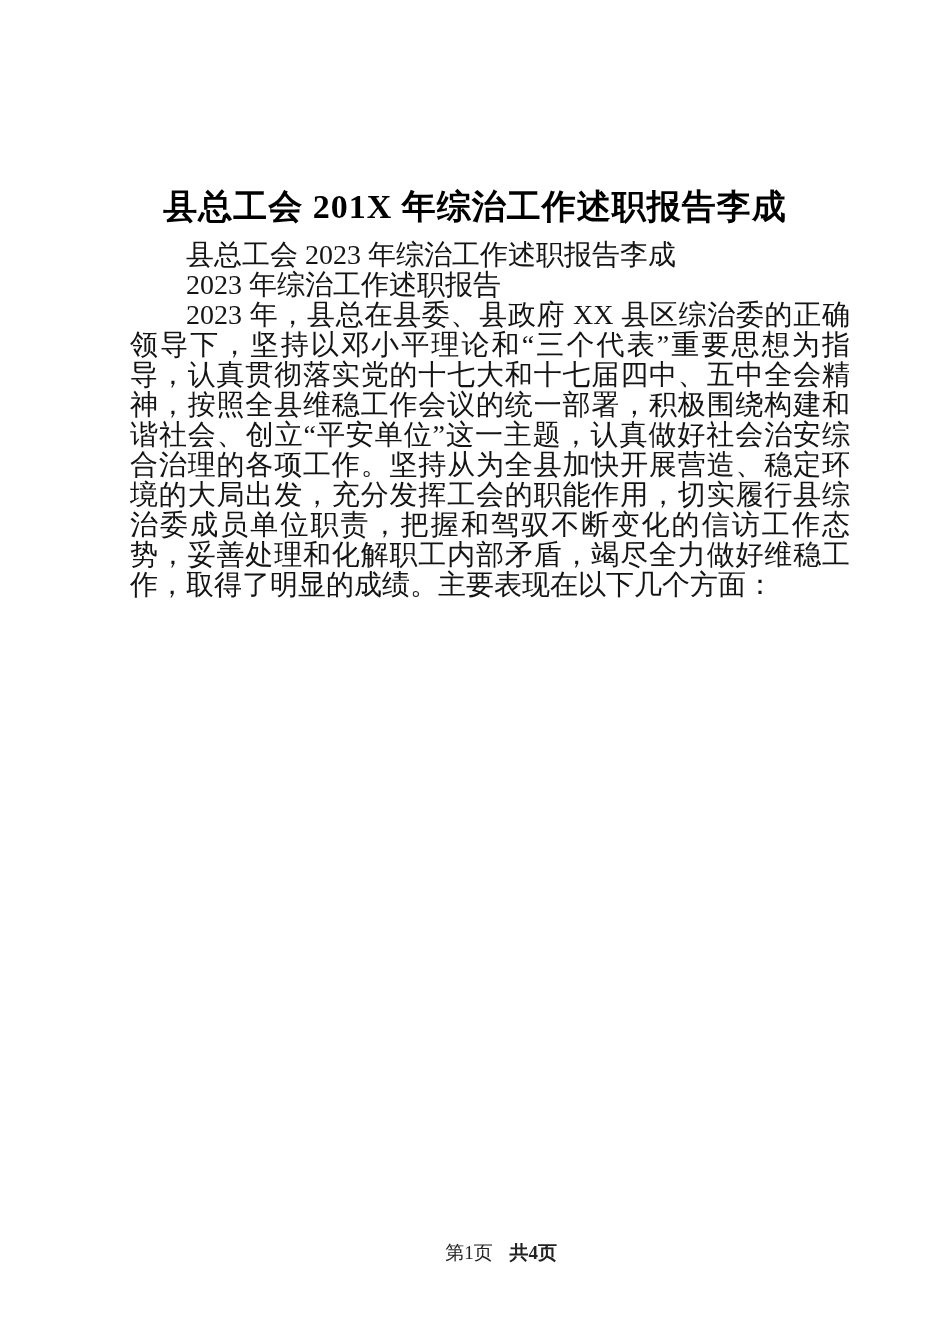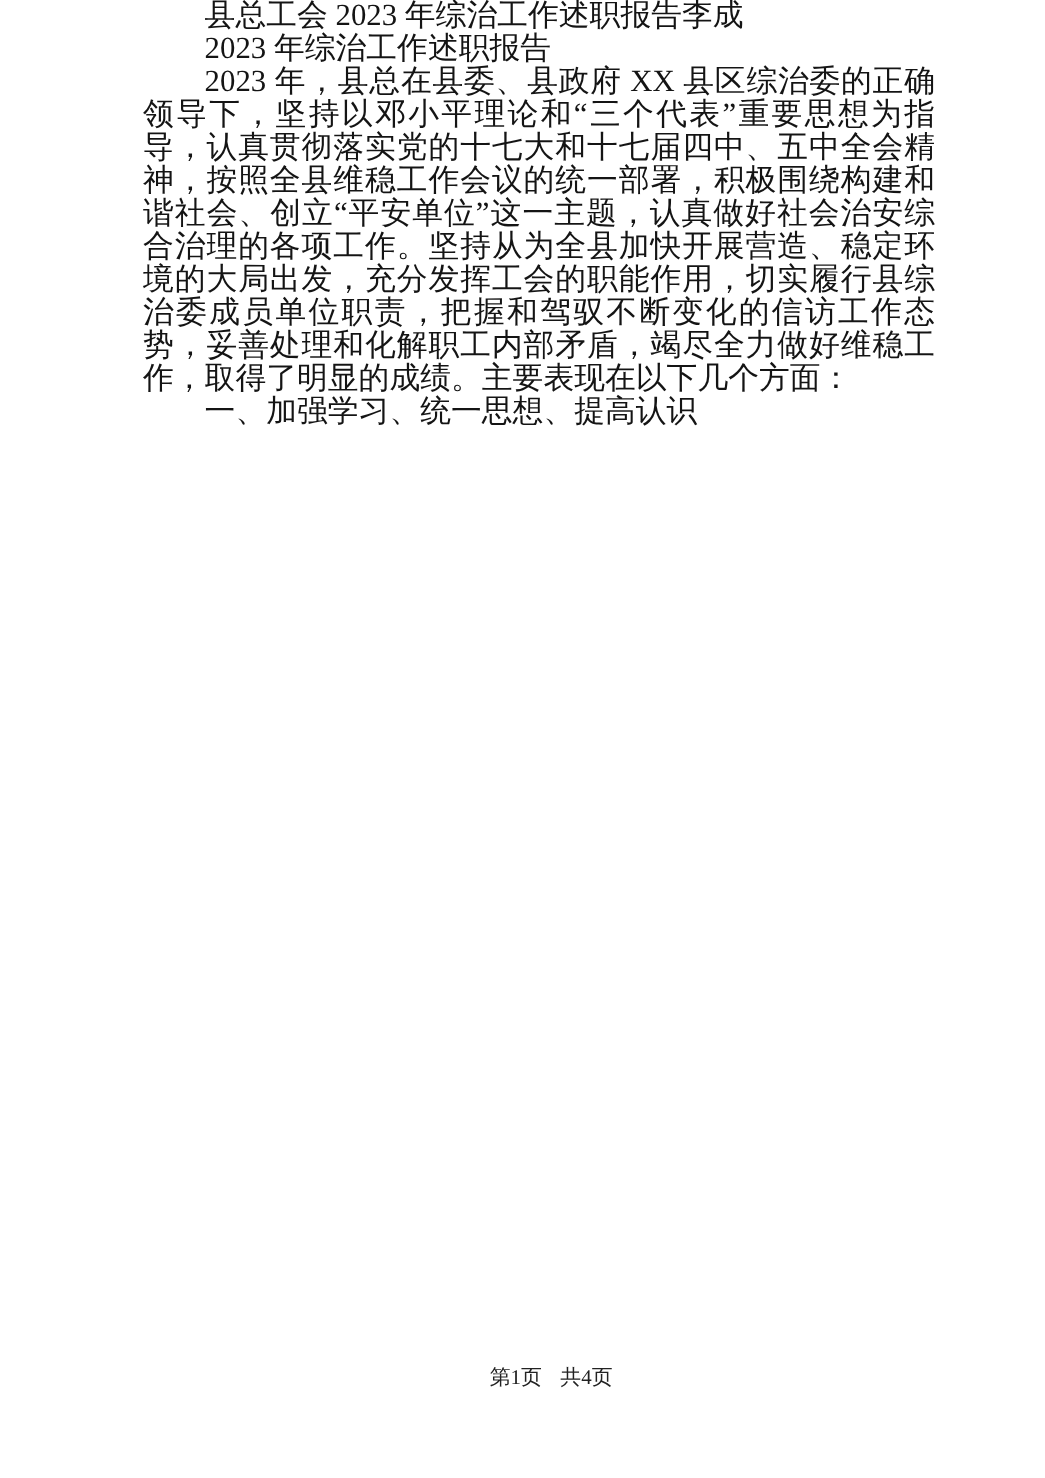--- a/index.html
+++ b/index.html
@@ -50,33 +50,34 @@
     width:100%;
     box-sizing:border-box;
     padding-left:52px;
     text-align:center;
     font-size:19px;
     line-height:24px;
     color:var(--footer-text);
   }
   .footer .total{
     margin-left:12px;
+    font-weight:bold;
   }
 </style>
 </head>
 <body>
 
 <div class="page">
 
+  <h1 class="doc-title">县总工会 201X 年综治工作述职报告李成</h1>
 
   <div class="content">
     <p>县总工会 2023 年综治工作述职报告李成</p>
     <p>2023 年综治工作述职报告</p>
     <p>2023 年，县总在县委、县政府 XX 县区综治委的正确领导下，坚持以邓小平理论和“三个代表”重要思想为指导，认真贯彻落实党的十七大和十七届四中、五中全会精神，按照全县维稳工作会议的统一部署，积极围绕构建和谐社会、创立“平安单位”这一主题，认真做好社会治安综合治理的各项工作。坚持从为全县加快开展营造、稳定环境的大局出发，充分发挥工会的职能作用，切实履行县综治委成员单位职责，把握和驾驭不断变化的信访工作态势，妥善处理和化解职工内部矛盾，竭尽全力做好维稳工作，取得了明显的成绩。主要表现在以下几个方面：</p>
-    <p>一、加强学习、统一思想、提高认识</p>
   </div>
 
   <div class="footer">
     <span>第1页</span>
     <span class="total">共4页</span>
   </div>
 
 </div>
 
 </body></html>

